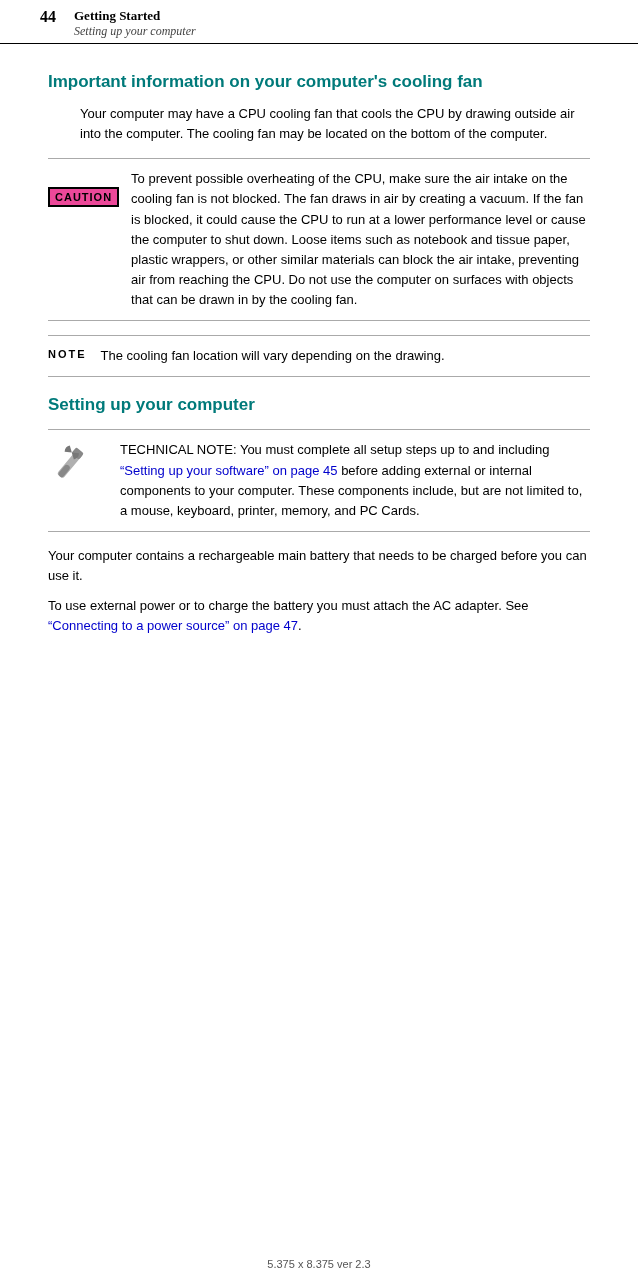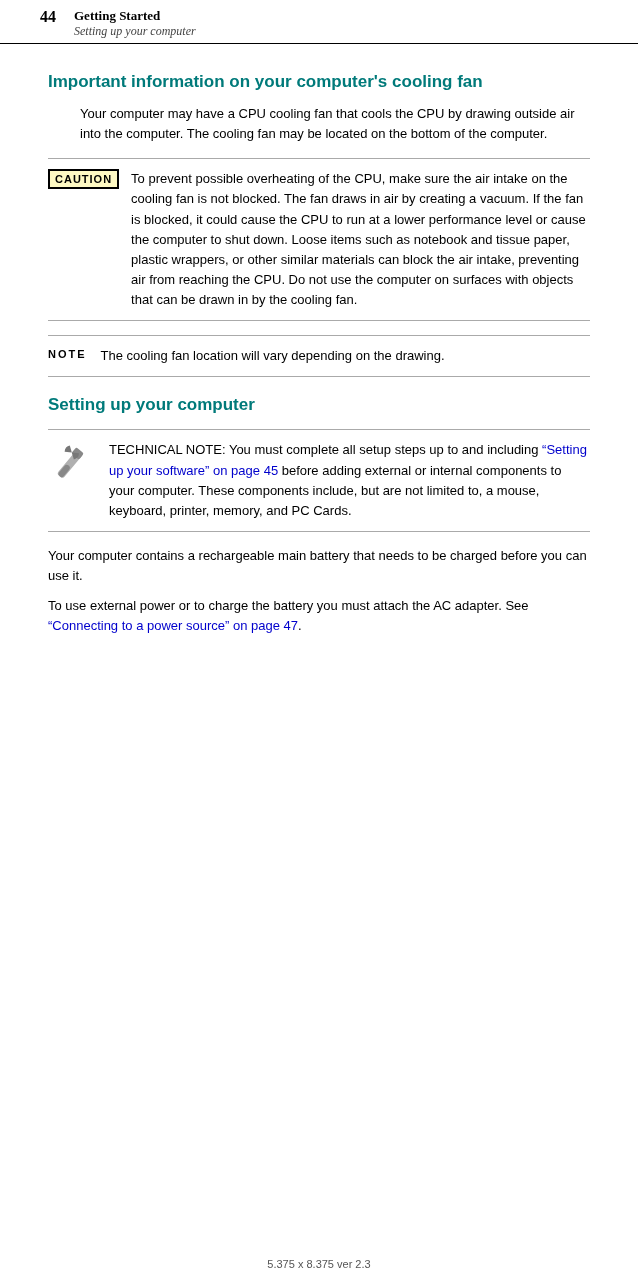--- a/index.html
+++ b/index.html
@@ -75,29 +75,29 @@
       margin: 14px 0;
       padding: 10px 0;
       display: flex;
       flex-direction: row;
       align-items: flex-start;
       gap: 12px;
     }
 
     .caution-badge {
       flex-shrink: 0;
-      background: #fef9c3;
+      background: #ec4899;
       border: 2.5px solid #000;
       padding: 2px 5px;
       font-family: Arial, Helvetica, sans-serif;
       font-size: 11px;
       font-weight: bold;
       letter-spacing: 1px;
       color: #000;
-      margin-top: 0;
+      margin-top: 18px;
       white-space: nowrap;
     }
 
     .caution-text {
       font-family: Arial, Helvetica, sans-serif;
       font-size: 13px;
       line-height: 1.55;
     }
 
     
@@ -132,21 +132,21 @@
 
     
     .tech-box {
       border-top: 1px solid #aaa;
       border-bottom: 1px solid #aaa;
       margin: 14px 0;
       padding: 10px 0;
       display: flex;
       flex-direction: row;
       align-items: flex-start;
-      gap: 17px;
+      gap: 28px;
     }
 
     .tech-icon {
       flex-shrink: 0;
       width: 44px;
       height: 44px;
       margin-top: 2px;
     }
 
     .tech-text {

